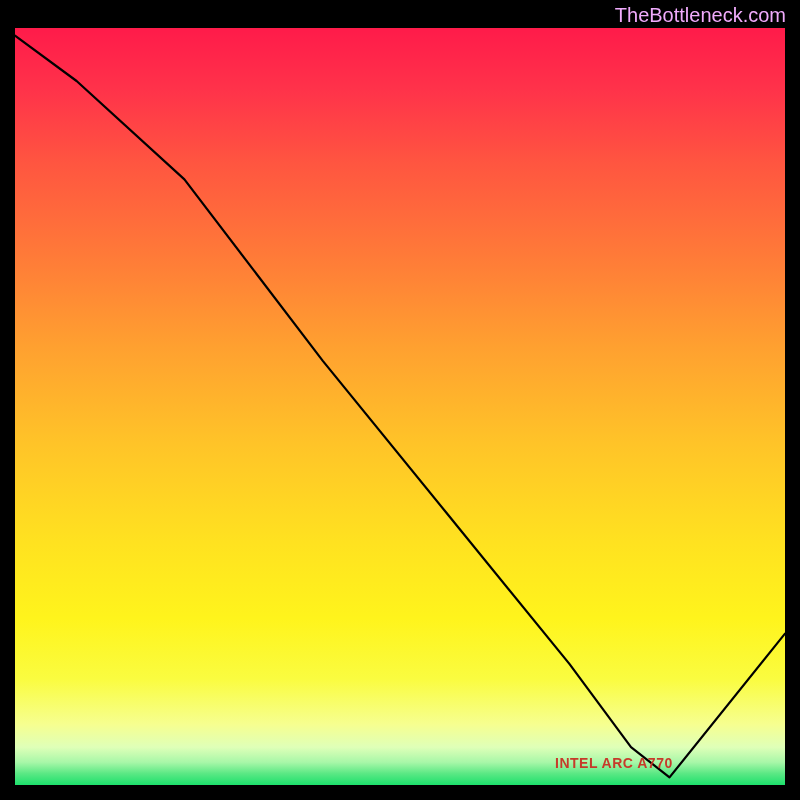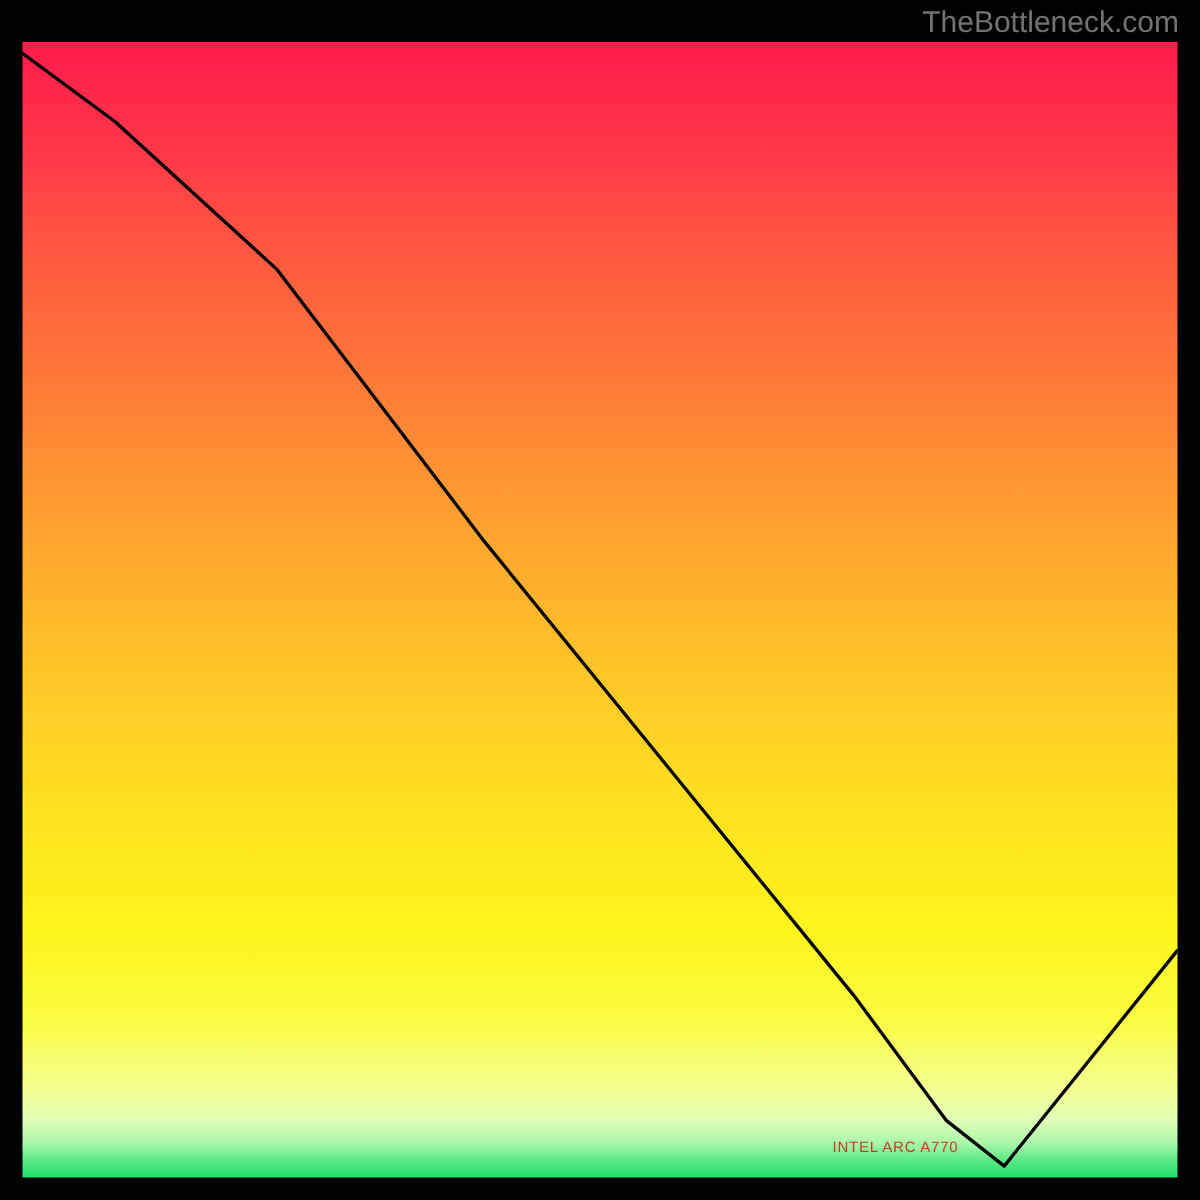--- a/index.html
+++ b/index.html
@@ -8,21 +8,21 @@
     height: 800px;
     background: #000;
     font-family: Arial, sans-serif;
     position: relative;
     overflow: hidden;
   }
   .watermark {
     position: absolute;
     top: 4px;
     right: 14px;
-    color: #737373;
+    color: #f0abfc;
     font-size: 20px;
     font-weight: 500;
     z-index: 10;
   }
   .chart-area {
     position: absolute;
     left: 15px;
     top: 28px;
     width: 770px;
     height: 757px;
@@ -49,22 +49,22 @@
     top: 0;
     width: 100%;
     height: 100%;
     pointer-events: none;
   }
   .floor-label {
     position: absolute;
     bottom: 14px;
     left: 540px;
     color: #c63a2a;
-    font-size: 10px;
-    font-weight: 400;
+    font-size: 14px;
+    font-weight: 700;
     letter-spacing: 0.5px;
     white-space: nowrap;
   }
 </style>
 </head>
 <body>
 
 <div class="watermark">TheBottleneck.com</div>
 
 <div class="chart-area">

